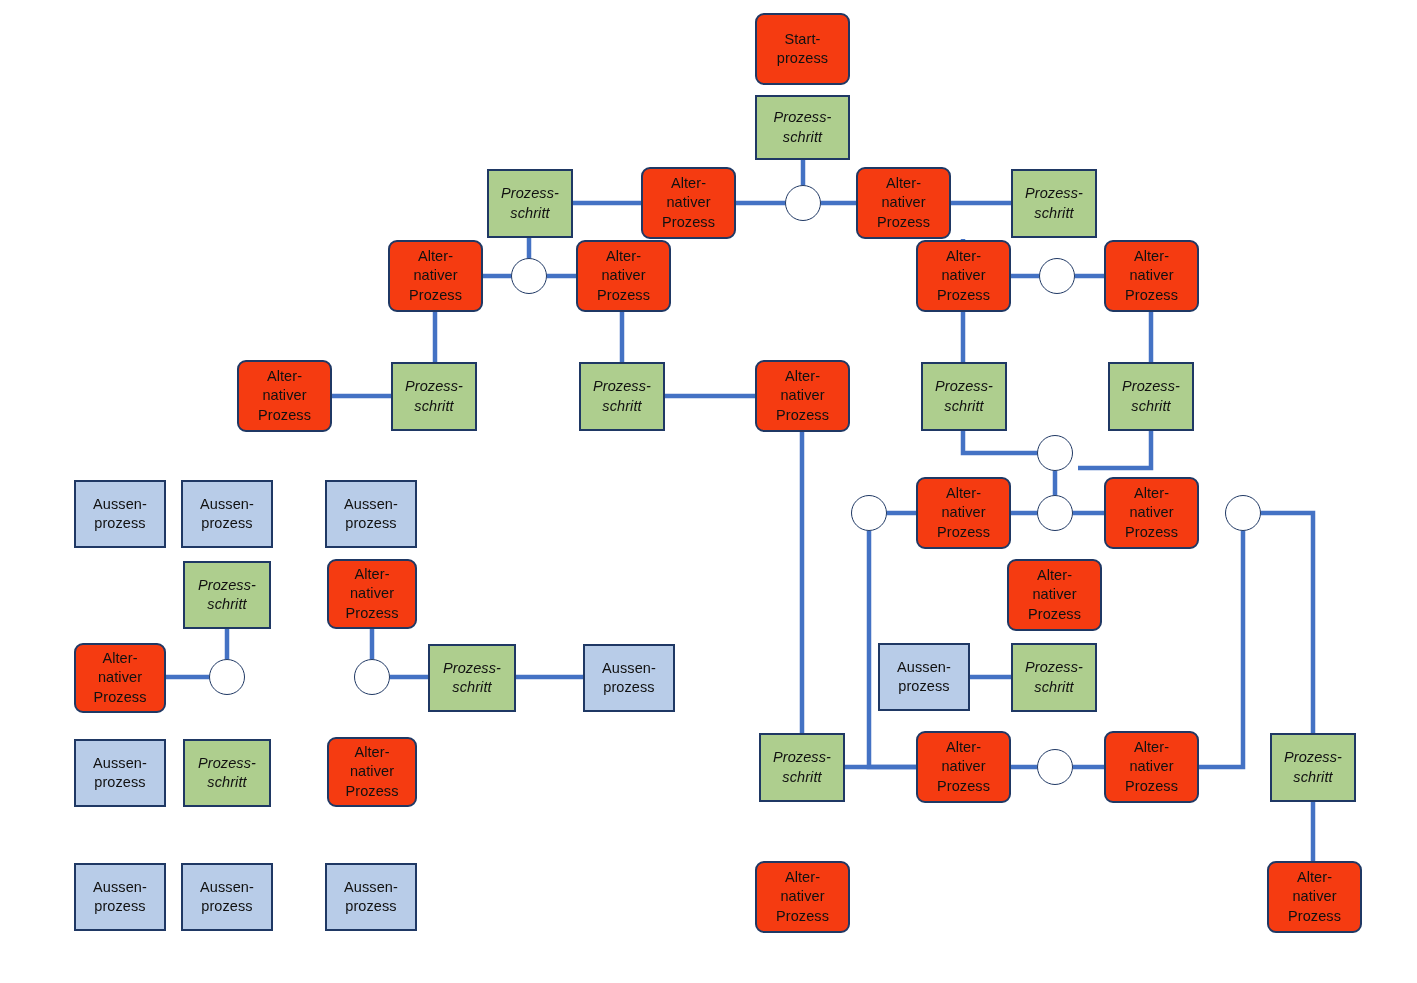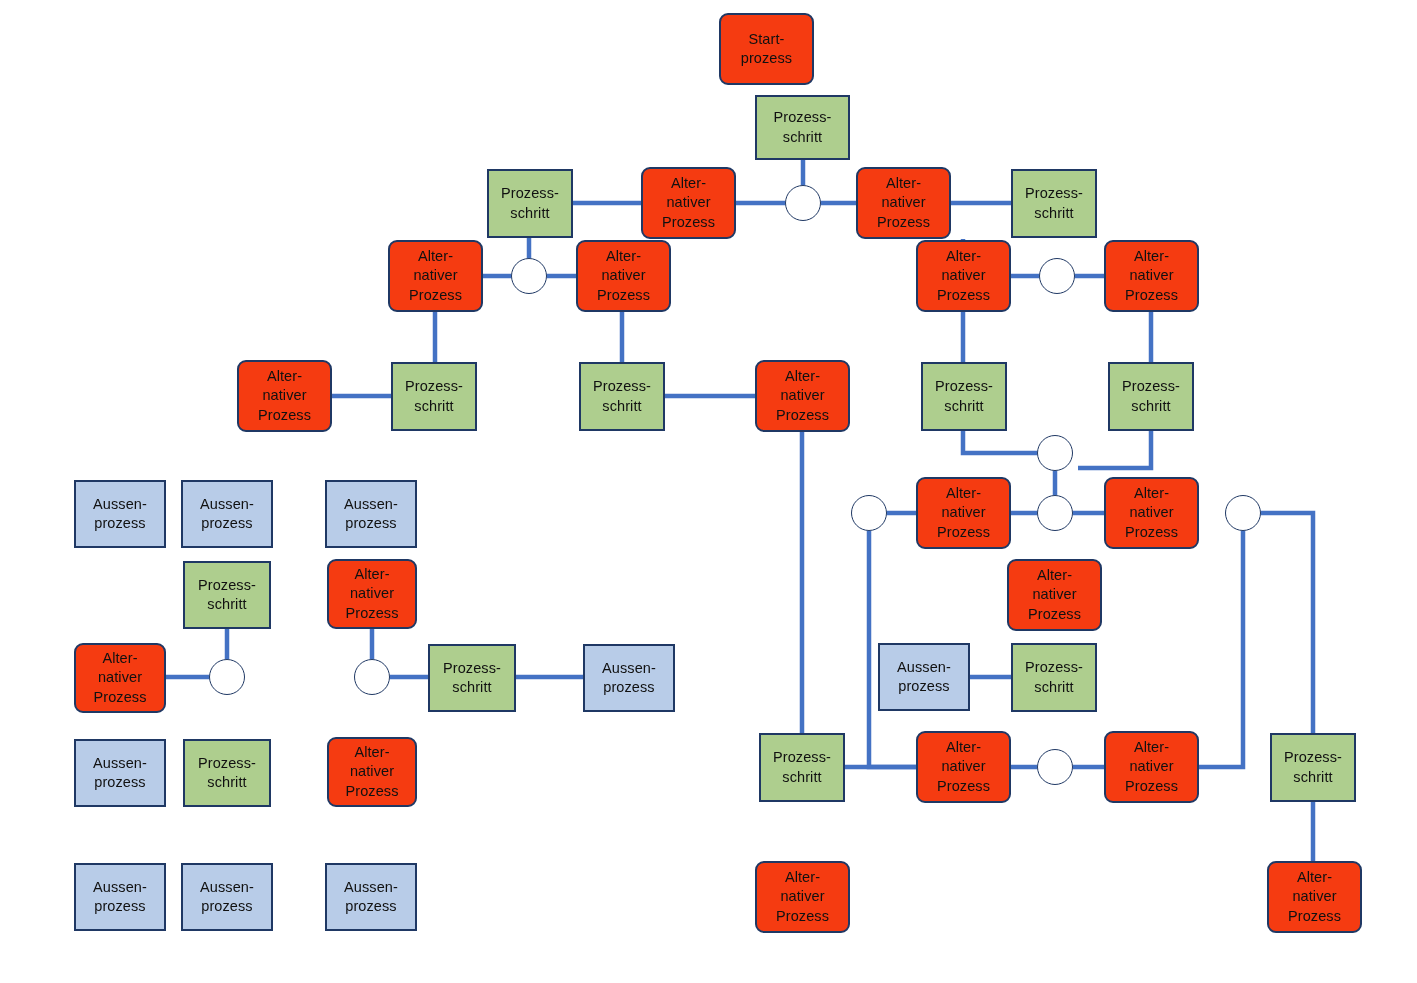--- a/index.html
+++ b/index.html
@@ -35,20 +35,21 @@
     font-size: 14.5px;
     line-height: 1.32;
     color: #111111;
     border: 2px solid #1F3864;
     white-space: pre-line;
     letter-spacing: 0.1px;
   }
   .node.process {
     background: #AECE8E;
     border-radius: 0;
+    font-style: italic;
   }
   .node.alt {
     background: #F53B11;
     border-radius: 9px;
   }
   .node.extern {
     background: #B8CCE8;
     border-radius: 0;
   }
   .junction {
@@ -99,21 +100,21 @@
       <polyline points="1199,767 1243,767 1243,531" fill="none" stroke="#4472C4" stroke-width="4.5" stroke-linecap="butt" stroke-linejoin="miter"></polyline>
       <polyline points="1261,513 1313,513 1313,733" fill="none" stroke="#4472C4" stroke-width="4.5" stroke-linecap="butt" stroke-linejoin="miter"></polyline>
       <polyline points="1313,802 1313,861" fill="none" stroke="#4472C4" stroke-width="4.5" stroke-linecap="butt" stroke-linejoin="miter"></polyline>
       <polyline points="372,629 372,659" fill="none" stroke="#4472C4" stroke-width="4.5" stroke-linecap="butt" stroke-linejoin="miter"></polyline>
       <polyline points="390,677 428,677" fill="none" stroke="#4472C4" stroke-width="4.5" stroke-linecap="butt" stroke-linejoin="miter"></polyline>
       <polyline points="516,677 583,677" fill="none" stroke="#4472C4" stroke-width="4.5" stroke-linecap="butt" stroke-linejoin="miter"></polyline>
       <polyline points="227,629 227,659" fill="none" stroke="#4472C4" stroke-width="4.5" stroke-linecap="butt" stroke-linejoin="miter"></polyline>
       <polyline points="166,677 209,677" fill="none" stroke="#4472C4" stroke-width="4.5" stroke-linecap="butt" stroke-linejoin="miter"></polyline>
     </svg>
   <div id="node-layer">
-      <div class="node alt" style="left: 719px; top: 13px; width: 95px; height: 72px;"><span class="node-label">Start-
+      <div class="node alt" style="left: 755px; top: 13px; width: 95px; height: 72px;"><span class="node-label">Start-
 prozess</span></div>
       <div class="node process" style="left: 755px; top: 95px; width: 95px; height: 65px;"><span class="node-label">Prozess-
 schritt</span></div>
       <div class="node process" style="left: 487px; top: 169px; width: 86px; height: 69px;"><span class="node-label">Prozess-
 schritt</span></div>
       <div class="node alt" style="left: 641px; top: 167px; width: 95px; height: 72px;"><span class="node-label">Alter-
 nativer
 Prozess</span></div>
       <div class="node alt" style="left: 856px; top: 167px; width: 95px; height: 72px;"><span class="node-label">Alter-
 nativer

